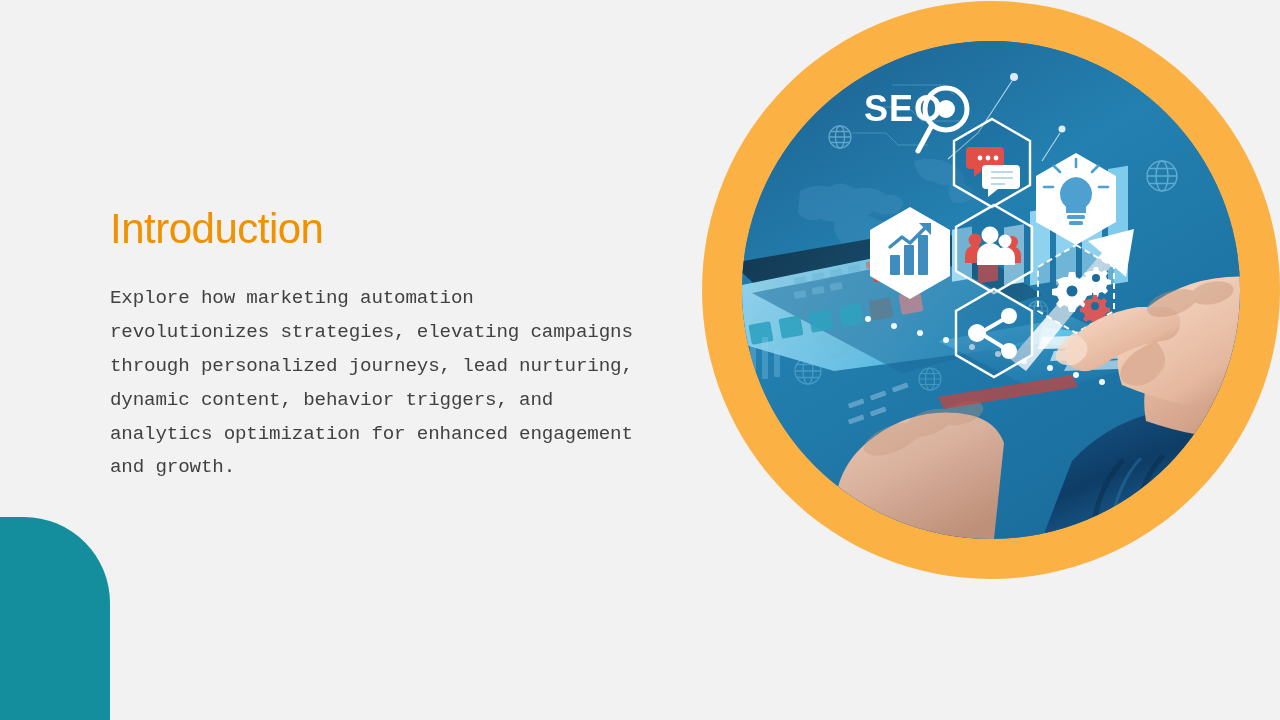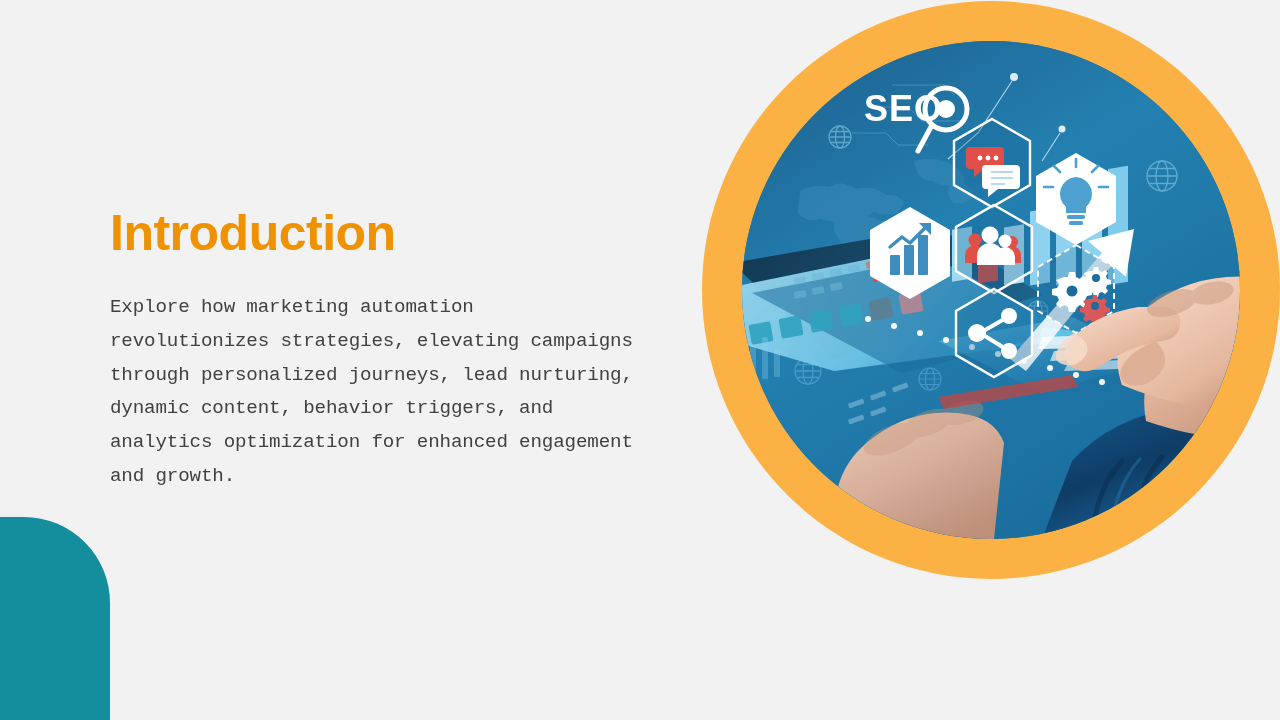--- a/index.html
+++ b/index.html
@@ -17,21 +17,21 @@
   .teal-accent {
     position:absolute; left:0; top:517px; width:110px; height:203px;
     background:#148e9c;
     border-top-right-radius:86px;
   }
 
   
   .text-col { position:absolute; left:110px; top:206px; width:530px; }
 
   .slide-title {
-    font-size:50px; font-weight:bold; color:#f09100;
+    font-size:42px; font-weight:normal; color:#f09100;
     letter-spacing:-0.5px; line-height:1.08; white-space:nowrap;
   }
 
   .slide-body {
     margin-top:31px;
     font-size:19.2px; color:#414141; line-height:33.8px;
     letter-spacing:-0.15px; font-weight:400;font-family:Liberation Mono, monospace;
   }
 
   

